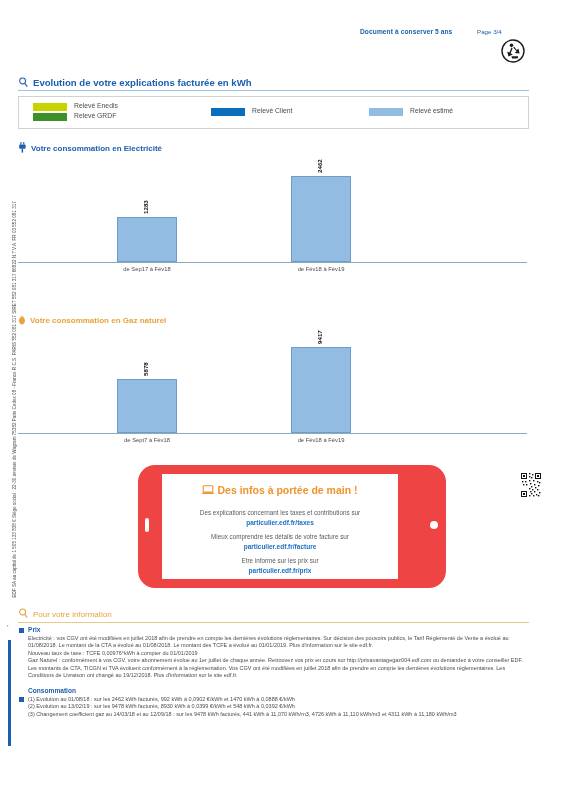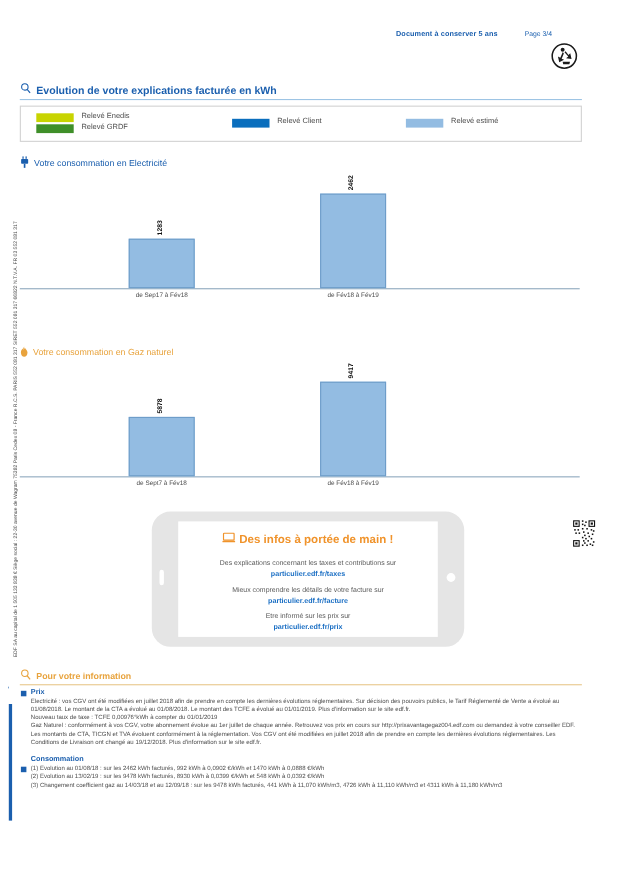--- a/index.html
+++ b/index.html
@@ -41,21 +41,21 @@
 
   
   .legend{
     position:absolute;left:18px;top:96px;width:509px;height:31px;
     border:1px solid #d2d2d2;background:#fff;
   }
   .sw{position:absolute;width:34px;height:8px;}
   .lg-lbl{position:absolute;font-size:6.8px;color:#4c4c4c;white-space:nowrap;}
 
   
-  .sec-head{position:absolute;font-size:8px;font-weight:normal;}
+  .sec-head{position:absolute;font-size:8px;font-weight:bold;}
   .sec-head.elec{color:#1b5fae;}
   .sec-head.gaz{color:#e8a33d;}
   .sec-icon{display:inline-block;vertical-align:middle;margin-right:4px;}
   .sec-txt{display:inline-block;vertical-align:middle;}
 
   
   .chart{position:absolute;width:509px;}
   .chart-plot{position:relative;width:509px;height:98px;}
   .axis-line{position:absolute;left:0;bottom:0;width:509px;height:1px;background:#8ea9be;}
   .bar{
@@ -72,39 +72,39 @@
   .xlabels{position:relative;width:509px;height:14px;}
   .xlab{
     position:absolute;top:3px;
     font-size:5.8px;color:#4c4c4c;text-align:center;white-space:nowrap;
     transform:translateX(-50%);
   }
 
   
   .phone{
     position:absolute;left:138px;top:465px;width:284px;height:123px;
-    background:#e5e5e5;border-radius:17px;
+    background:#ef4444;border-radius:17px;padding-left:24px;
   }
   .phone-screen{
     position:absolute;left:24px;top:9px;width:236px;height:105px;
     background:#ffffff;
   }
   .phone-btn-l{position:absolute;left:7px;top:53px;width:4px;height:14px;background:#ffffff;border-radius:2px;}
   .phone-btn-r{position:absolute;right:8px;top:56px;width:8px;height:8px;background:#ffffff;border-radius:50%;}
   .phone-title{
     position:absolute;left:0;top:10px;width:236px;text-align:center;
     font-size:10.5px;font-weight:bold;color:#f0932b;
   }
   .screen-icon{display:inline-block;vertical-align:middle;margin-right:3px;}
   .pblock{position:absolute;width:236px;text-align:center;}
   .pb-txt{font-size:6.3px;color:#5b5b5b;line-height:9px;}
   .pb-link{font-size:6.5px;font-weight:bold;color:#1b6fc4;margin-top:1.5px;}
 
   
-  .info-head{position:absolute;left:18px;top:608px;font-size:8px;font-weight:bold;color:#e8a33d;}
+  .info-head{position:absolute;left:18px;top:608px;font-size:8px;font-weight:normal;color:#e8a33d;}
   .info-rule{position:absolute;left:18px;top:622px;width:511px;height:1px;background:#e8c88c;}
   .info-body{position:absolute;left:28px;top:626px;width:500px;}
   .sub-head{
     font-size:6.6px;font-weight:bold;color:#1b5fae;margin-bottom:1.5px;
   }
   .para{
     font-size:5.5px;color:#4c4c4c;line-height:7.6px;
     text-align:left;
   }
   .blue-tick{

